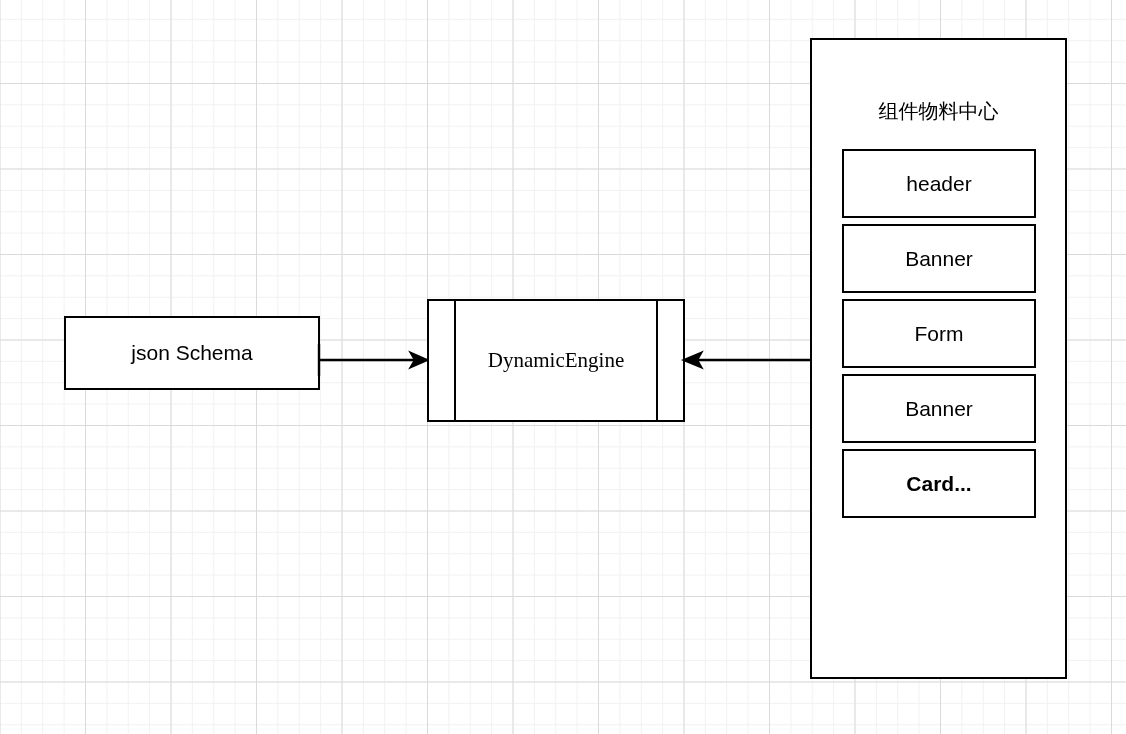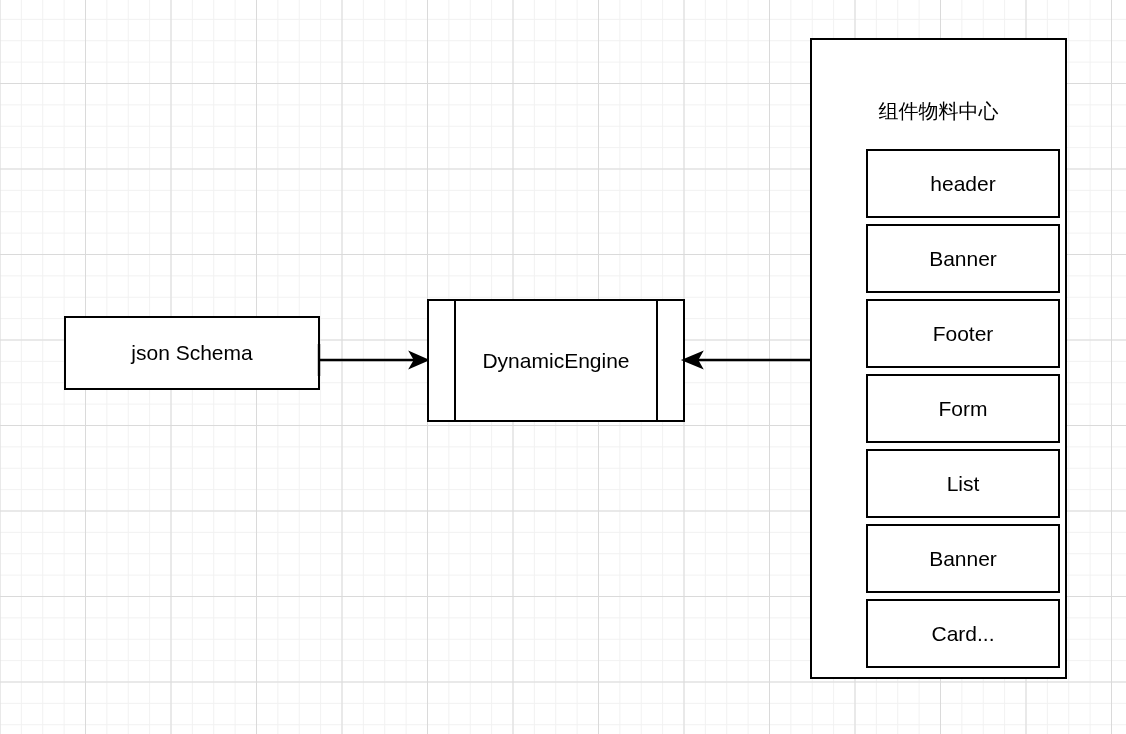--- a/index.html
+++ b/index.html
@@ -47,20 +47,21 @@
     font-size: 21px;
   }
 
   
   #dynamic-engine-node {
     left: 427px;
     top: 299px;
     width: 258px;
     height: 123px;
     font-size: 21px;
+    font-family: Liberation Serif, serif;
   }
   #dynamic-engine-node .side-bar {
     position: absolute;
     top: -2.4px;
     bottom: -2.4px;
     width: 0;
     border-left: 2.4px solid #000000;
   }
   #dynamic-engine-node .side-bar.left  { left: 25px; }
   #dynamic-engine-node .side-bar.right { right: 25px; }
@@ -96,23 +97,22 @@
     width: 194px;
     height: 69px;
     border: 2.4px solid #000000;
     background: #ffffff;
     display: flex;
     align-items: center;
     justify-content: center;
     font-size: 21px;
     color: #000000;
     margin-bottom: 6px;
-    margin-left: 24px;
   }
-  .component-item:last-child { margin-bottom: 0; }
+  .component-item:last-child { margin-bottom: 0; font-weight: bold; }
 
   
   .connector { position: absolute; overflow: visible; }
   #connector-schema-to-engine { left: 318px; top: 340px; }
   #connector-materials-to-engine { left: 680px; top: 340px; }
 </style>
 </head>
 <body>
 
 <div id="canvas">
@@ -142,27 +142,21 @@
     <div id="material-center-title">组件物料中心</div>
 
     <div id="component-list">
       <div class="component-item">
         <span>header</span>
       </div>
       <div class="component-item">
         <span>Banner</span>
       </div>
       <div class="component-item">
-        <span>Footer</span>
-      </div>
-      <div class="component-item">
         <span>Form</span>
-      </div>
-      <div class="component-item">
-        <span>List</span>
       </div>
       <div class="component-item">
         <span>Banner</span>
       </div>
       <div class="component-item">
         <span>Card...</span>
       </div>
     </div>
   </div>
 

